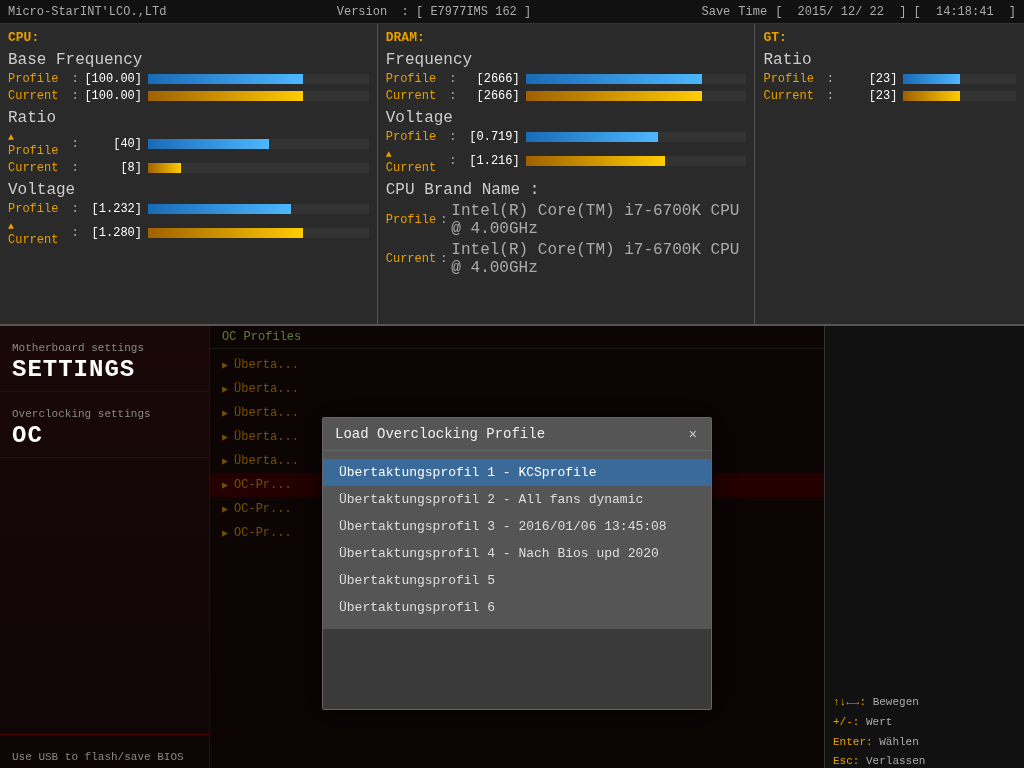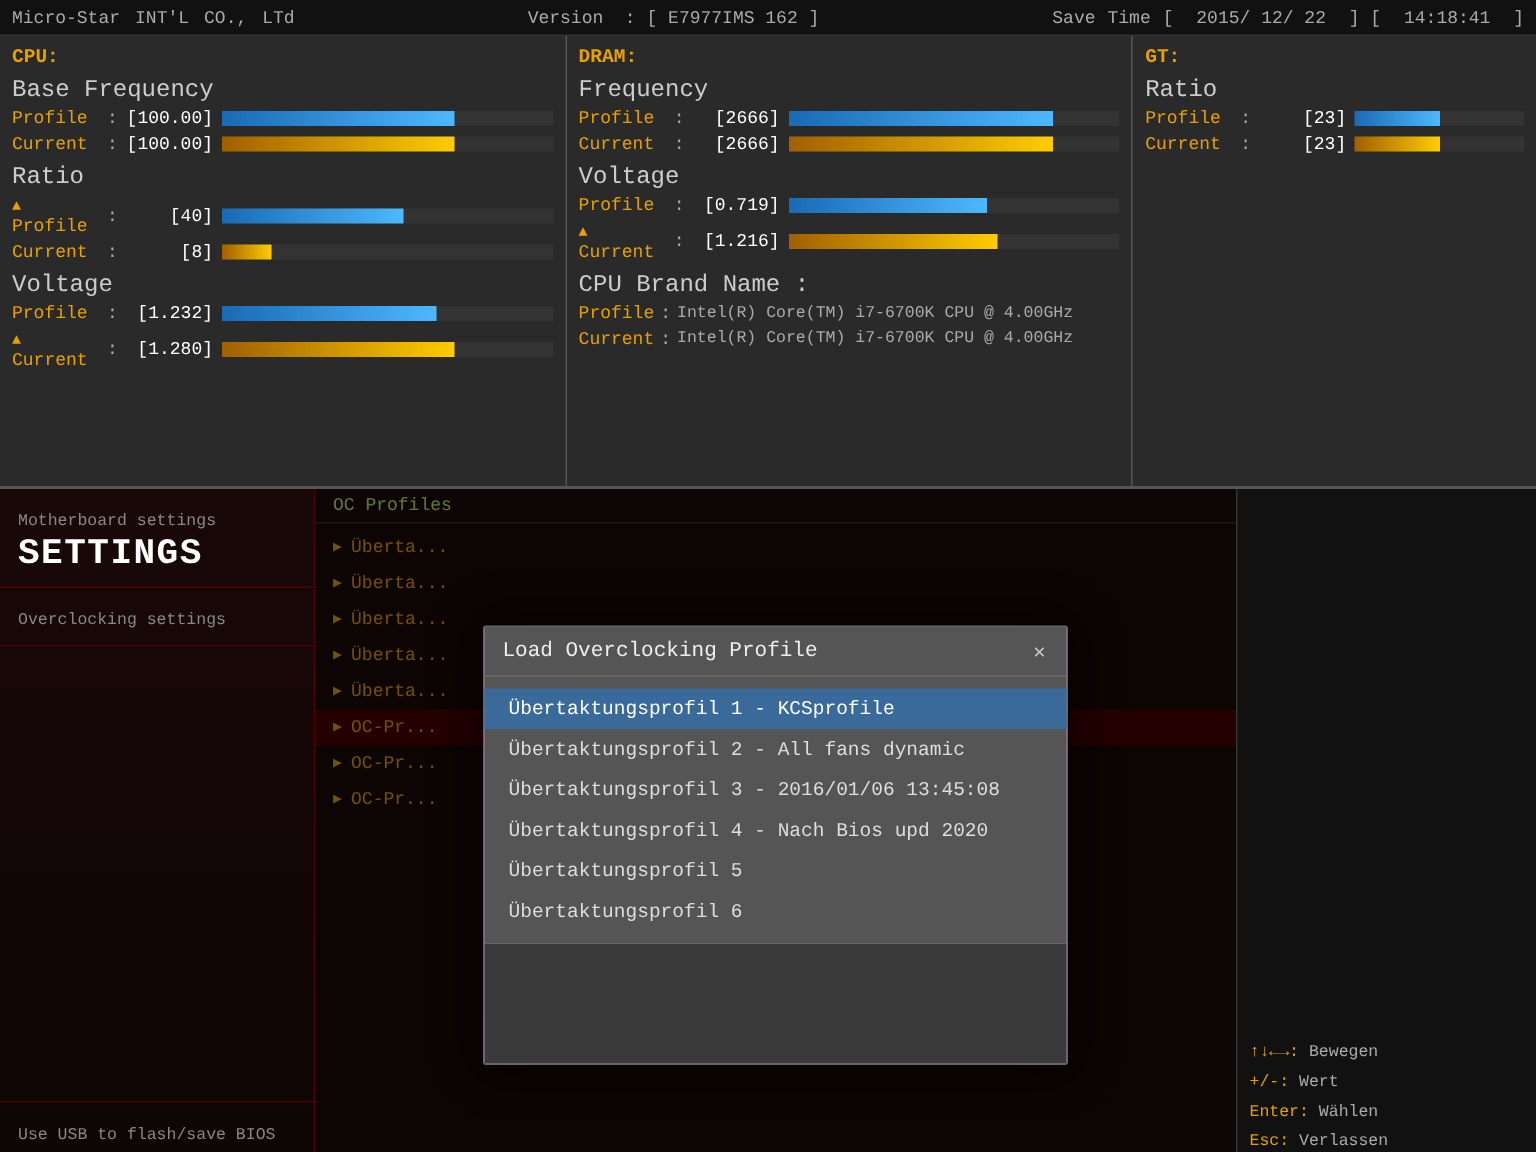--- a/index.html
+++ b/index.html
@@ -18,21 +18,21 @@
       background: #111;
       color: #aaa;
       display: flex;
       align-items: center;
       justify-content: space-between;
       padding: 2px 8px;
       font-size: 12px;
       border-bottom: 1px solid #333;
       height: 24px;
     }
-    .top-bar-left { display: flex; gap: 10px; }
+    .top-bar-left { display: flex; }
     .top-bar-right { display: flex; gap: 8px; }
 
     
     #info-panel {
       display: flex;
       background: #2a2a2a;
       border-bottom: 2px solid #555;
       height: 302px;
     }
 
@@ -102,21 +102,21 @@
 
     .brand-row {
       display: flex;
       align-items: center;
       margin: 3px 0;
       font-size: 12px;
       gap: 4px;
     }
     .brand-label { color: #e8a000; }
     .brand-colon { color: #aaa; }
-    .brand-value { color: #aaa; font-size: 11px; }
+    .brand-value { color: #aaa; font-size: 16px; }
 
     
     #main-area {
       display: flex;
       height: calc(768px - 270px - 24px);
     }
 
     
     #left-sidebar {
       width: 210px;
@@ -220,21 +220,21 @@
       position: absolute;
       top: 0; left: 0; right: 0; bottom: 0;
       background: rgba(0,0,0,0.5);
       display: flex;
       align-items: center;
       justify-content: center;
       z-index: 100;
     }
 
     #modal {
-      background: #f0abfc;
+      background: #737373;
       border: 1px solid #666;
       width: 390px;
       border-radius: 2px;
       box-shadow: 0 0 30px rgba(0,0,0,0.8);
     }
 
     #modal-header {
       background: #555;
       padding: 8px 12px;
       display: flex;
@@ -454,20 +454,21 @@
 <div id="main-area">
 
   <div id="left-sidebar">
     <div class="sidebar-section">
       <div class="sidebar-section-sub">Motherboard settings</div>
       <div class="sidebar-section-title">SETTINGS</div>
     </div>
     <div class="sidebar-divider"></div>
     <div class="sidebar-section">
       <div class="sidebar-section-sub">Overclocking settings</div>
+      <div class="sidebar-section-title">OC</div>
     </div>
     <div class="sidebar-divider"></div>
     <div style="flex:1"></div>
     <div class="sidebar-divider"></div>
     <div class="sidebar-section">
       <div class="sidebar-section-sub">Use USB to flash/save BIOS</div>
       <div class="sidebar-section-title">M-FLASH</div>
     </div>
   </div>
 

